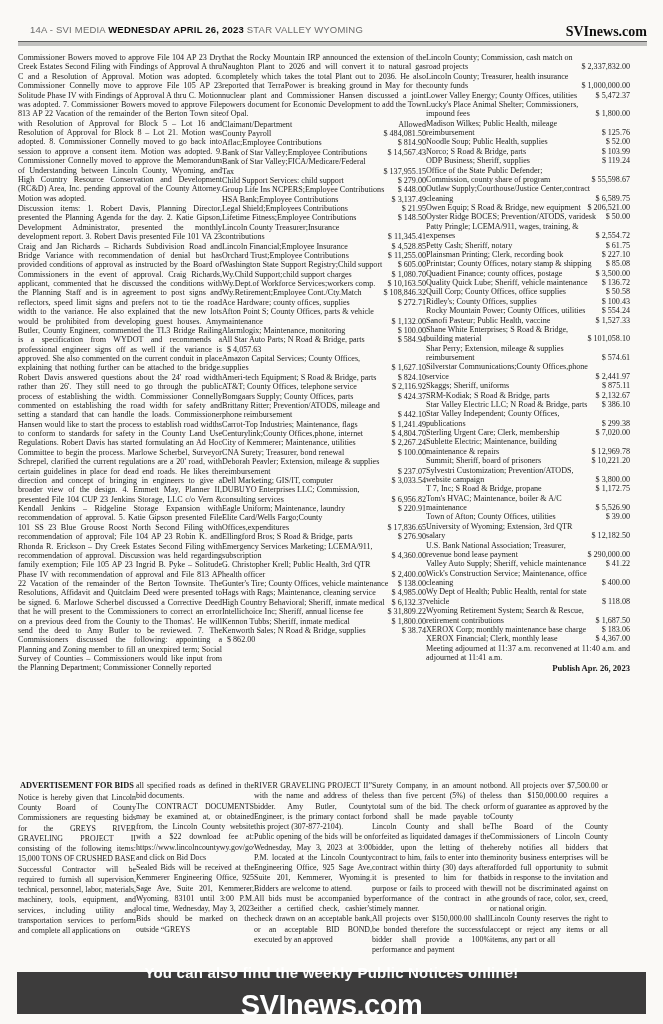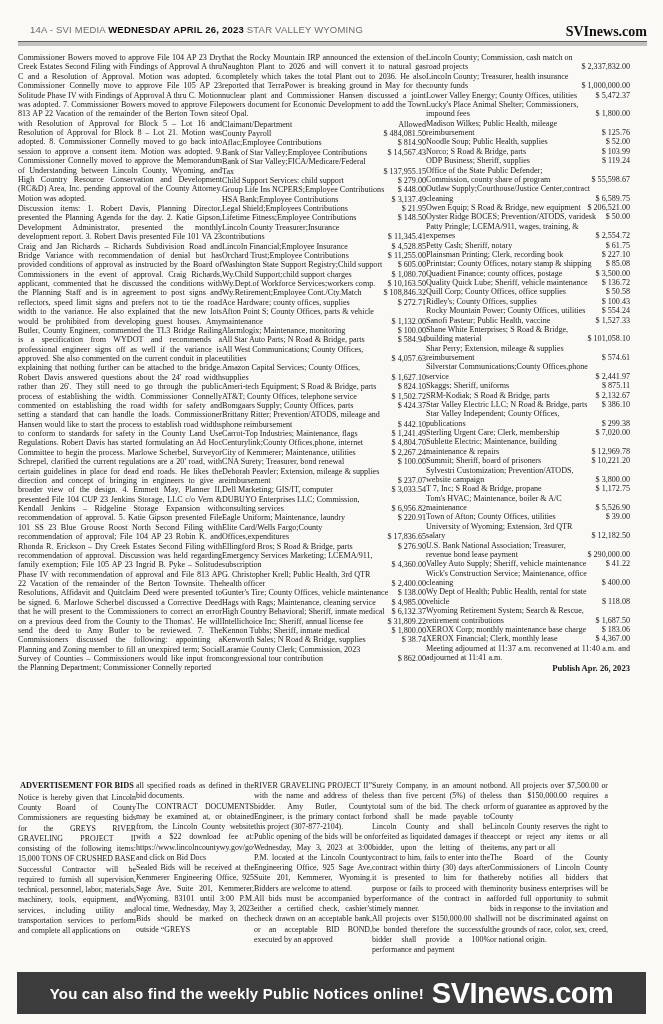--- a/index.html
+++ b/index.html
@@ -27,21 +27,21 @@
   .adjourn{margin-top:2px;}
   .publish{font-weight:bold;text-align:right;margin-top:2px;font-size:8.6px;}
   
   .bids{position:absolute;top:781px;left:18px;width:630px;height:186px;display:flex;}
   .bcol{width:118px;height:186px;overflow:hidden;font-size:7.9px;line-height:1.3;text-align:justify;}
   .bcol p{margin:0;}
   .bids-title{font-weight:bold;text-align:center;font-size:8.3px;margin-bottom:1px;}
   
   .banner{position:absolute;top:972px;left:17px;width:629px;height:42px;background:#3d3c3c;
           display:flex;align-items:center;justify-content:center;gap:8px;
-          font-family:"Liberation Sans","DejaVu Sans",sans-serif;color:#fff;}
+          font-family:"Liberation Sans","DejaVu Sans",sans-serif;color:#fff;flex-direction:column;}
   .banner-msg{font-size:15px;font-weight:bold;letter-spacing:.2px;}
   .banner-site{font-size:29px;font-weight:bold;letter-spacing:-.5px;}
 </style>
 </head>
 <body>
 
 <div class="page">
 
   <div class="masthead">
     <div class="mh-left">
@@ -141,34 +141,33 @@
         </div>
           <div class="claim">
           <span class="cn">Alarmlogix; Maintenance, monitoring</span>
           <span class="ca">$ 100.00</span>
         </div>
           <div class="claim">
           <span class="cn">All Star Auto Parts; N Road &amp; Bridge, parts</span>
           <span class="ca">$ 584.94</span>
         </div>
           <div class="claim">
-          <span class="cn">All West Communications; County Offices, utilities</span>
           <span class="ca">$ 4,057.63</span>
         </div>
           <div class="claim">
           <span class="cn">Amazon Capital Services; County Offices, supplies</span>
           <span class="ca">$ 1,627.10</span>
         </div>
           <div class="claim">
           <span class="cn">Ameri-tech Equipment; S Road &amp; Bridge, parts</span>
           <span class="ca">$ 824.10</span>
         </div>
           <div class="claim">
           <span class="cn">AT&amp;T; County Offices, telephone service</span>
-          <span class="ca">$ 1,502.72</span>
+          <span class="ca">$ 2,116.92</span>
         </div>
           <div class="claim">
           <span class="cn">Bomgaars Supply; County Offices, parts</span>
           <span class="ca">$ 424.37</span>
         </div>
           <div class="claim">
           <span class="cn">Brittany Ritter; Prevention/ATODS, mileage and phone reimbursement</span>
           <span class="ca">$ 442.10</span>
         </div>
           <div class="claim">
@@ -237,21 +236,20 @@
         </div>
           <div class="claim">
           <span class="cn">Kennon Tubbs; Sheriff, inmate medical</span>
           <span class="ca">$ 1,800.00</span>
         </div>
           <div class="claim">
           <span class="cn">Kenworth Sales; N Road &amp; Bridge, supplies</span>
           <span class="ca">$ 38.74</span>
         </div>
           <div class="claim">
-          <span class="cn">Laramie County Clerk; Commission, 2023 congressional tour contribution</span>
           <span class="ca">$ 862.00</span>
         </div>
         </div>
     </div>
 
     <div class="col">
       <div>
           <div class="claim">
           <span class="cn">Lincoln County; Commission, cash match on road projects</span>
           <span class="ca">$ 2,337,832.00</span>
@@ -452,22 +450,22 @@
         <p>RIVER GRAVELING PROJECT II” with the name and address of the bidder. Amy Butler, County Engineer, is the primary contact for this project (307-877-2104).</p>
         <p>Public opening of the bids will be on Wednesday, May 3, 2023 at 3:00 P.M. located at the Lincoln County Engineering Office, 925 Sage Ave, Suite 201, Kemmerer, Wyoming. Bidders are welcome to attend.</p>
         <p>All bids must be accompanied by either a certified check, cashier's check drawn on an acceptable bank, or an  acceptable BID BOND, executed by an approved</p>
       </div>
     <div class="bcol">
         <p>Surety Company, in an amount not less than five percent (5%) of the total sum of the bid. The check or bond shall be made payable to Lincoln County and shall be forfeited as  liquidated damages if the bidder, upon the letting of the contract to him, fails to enter into the contract within thirty (30) days after it is presented to him for that purpose or fails to proceed with the performance of the contract in a timely manner.</p>
         <p>All projects over $150,000.00 shall be bonded therefore the successful bidder shall provide a 100% performance and payment</p>
       </div>
     <div class="bcol">
         <p>bond. All projects over $7,500.00 or less than $150,000.00 requires a form of guarantee as approved by the County</p>
+        <p>The Board of the County Commissioners of Lincoln County hereby notifies all bidders that minority business enterprises will be afforded full opportunity to submit bids in response to the invitation and will not be discriminated  against on the grounds of race, color, sex, creed, or national origin.</p>
         <p>Lincoln County reserves the right to accept or reject any items or all items, any part or all</p>
-        <p>The Board of the County Commissioners of Lincoln County hereby notifies all bidders that minority business enterprises will be afforded full opportunity to submit bids in response to the invitation and will not be discriminated  against on the grounds of race, color, sex, creed, or national origin.</p>
       </div>
   </div>
 
   <div class="banner">
     <span class="banner-msg">You can also find the weekly Public Notices online!</span>
     <span class="banner-site">SVInews.com</span>
   </div>
 
 </div>
 

